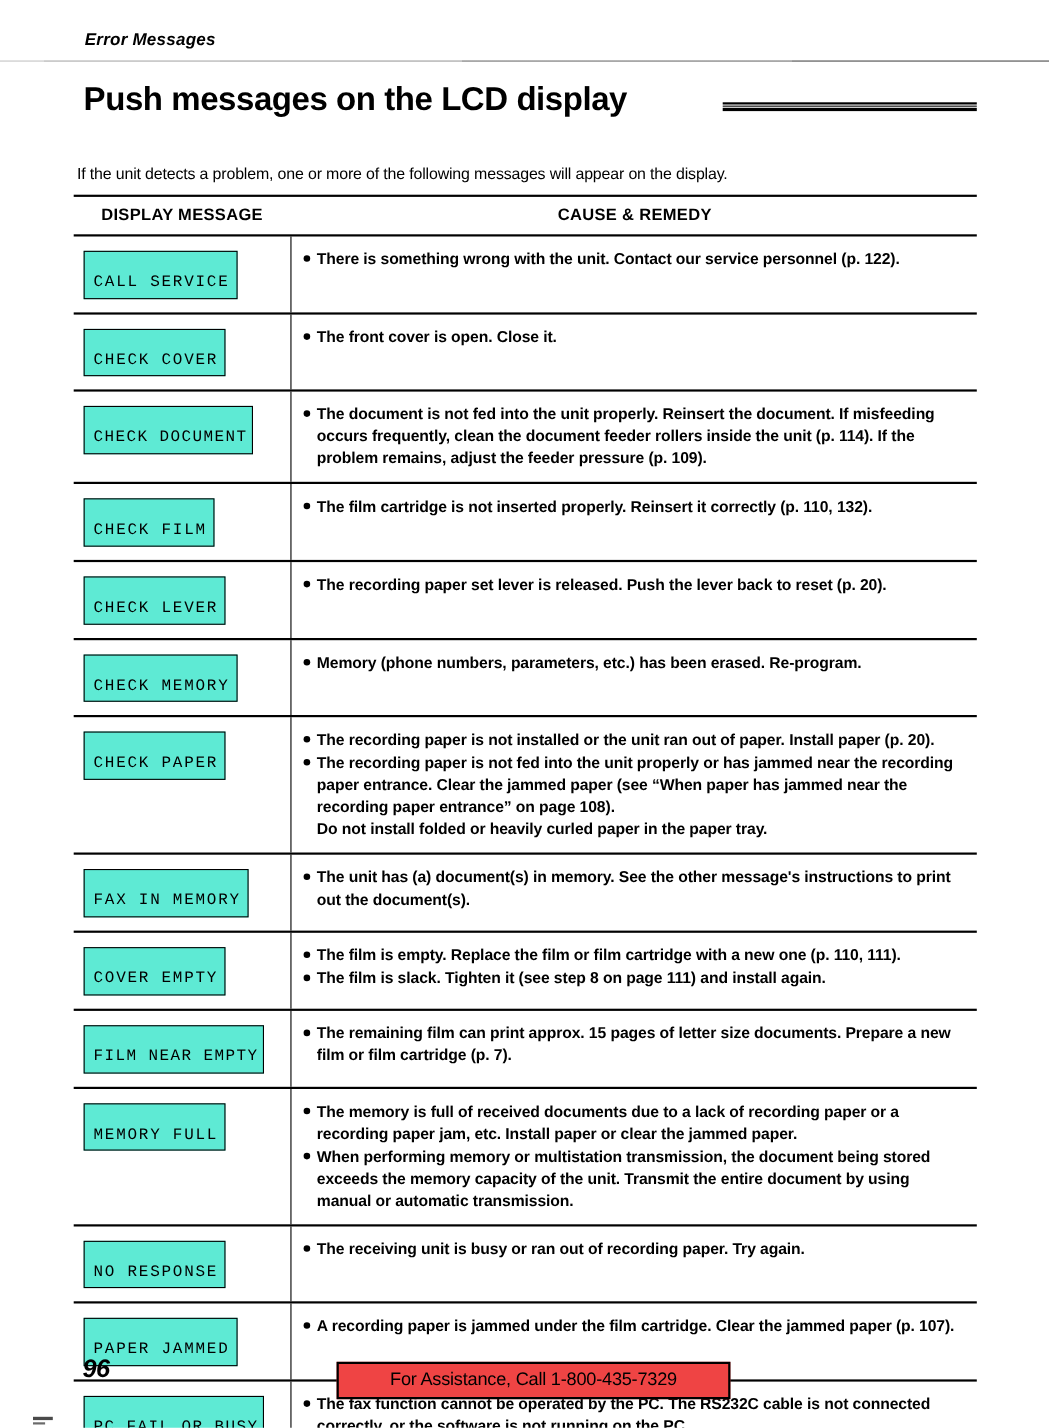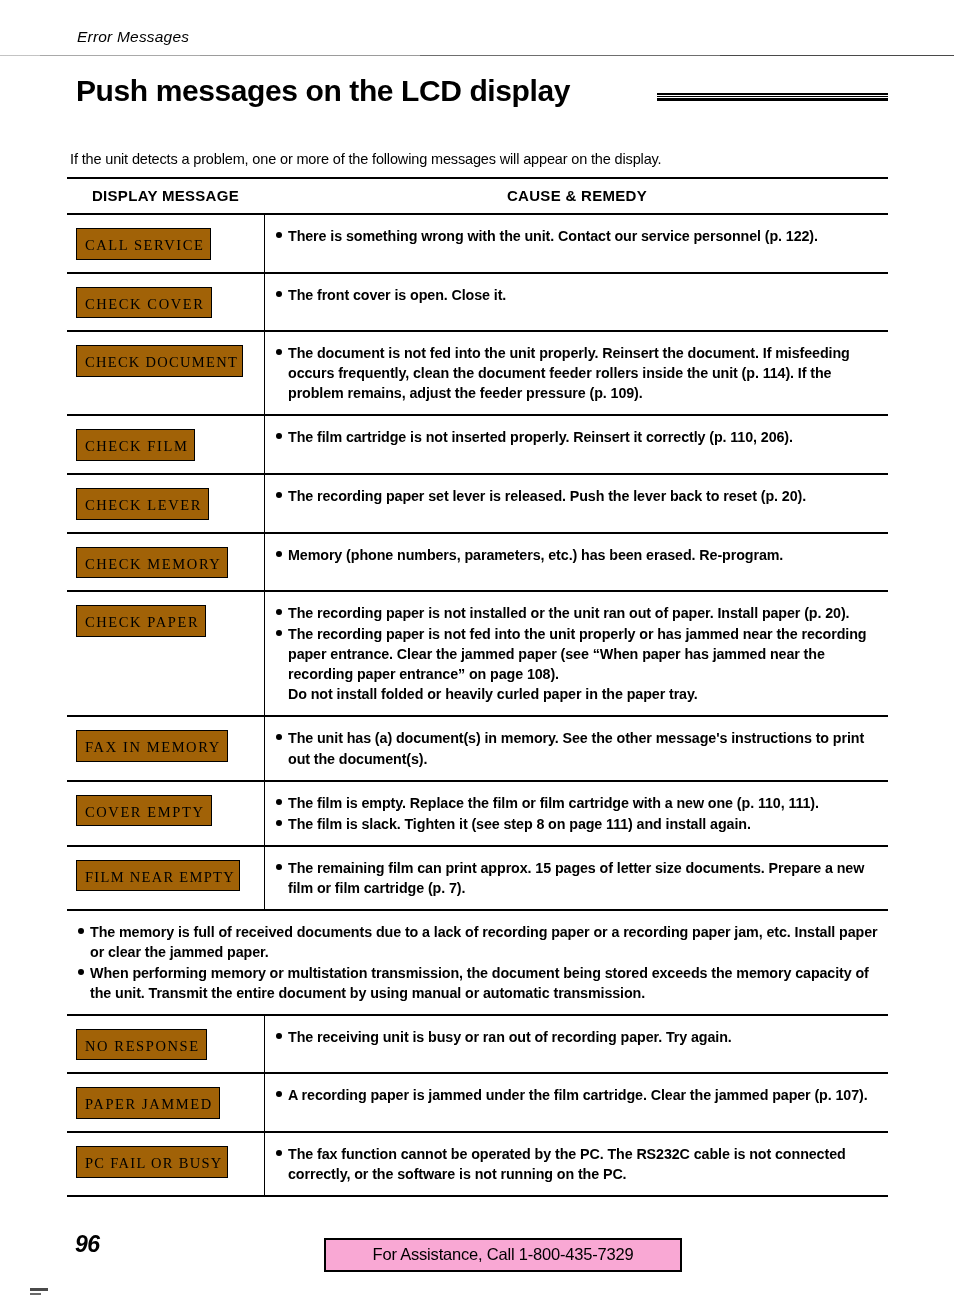--- a/index.html
+++ b/index.html
@@ -15,21 +15,21 @@
     color: #000000;
     overflow: hidden;
   }
 
   
   .running-head {
     position: absolute;
     left: 77px;
     top: 28px;
     font-size: 15.5px;
-    font-weight: normal;
+    font-weight: bold;
     font-style: italic;
     letter-spacing: 0.2px;
   }
   .head-rule {
     position: absolute;
     left: 0px;
     top: 55px;
     width: 954px;
     height: 1px;
     background: linear-gradient(to right,
@@ -113,27 +113,27 @@
   .cell-msg {
     width: 198px;
     flex: 0 0 198px;
     box-sizing: border-box;
     padding: 13px 0 12px 9px;
     border-right: 1.5px solid #000;
   }
   .lcd-box {
     display: inline-block;
     border: 1.5px solid #000;
-    padding: 8px 6px 5px 8px;
-    font-family: Liberation Serif, serif;
+    padding: 20px 6px 5px 8px;
+    font-family: Liberation Mono, monospace;
     font-size: 14.5px;
     letter-spacing: 1.6px;
     white-space: nowrap;
     line-height: 1.15;
-    background: #a16207;
+    background: #5eead4;
   }
   .lcd-box.wide { padding-right: 4px; letter-spacing: 1.3px; }
 
   .cell-cause {
     flex: 1 1 auto;
     box-sizing: border-box;
     padding: 11px 8px 11px 11px;
   }
   .bullet-line {
     position: relative;
@@ -163,30 +163,30 @@
     position: absolute;
     left: 75px;
     top: 1231px;
     font-size: 23px;
     font-style: italic;
     font-weight: bold;
     letter-spacing: -0.5px;
   }
   .assist-box {
     position: absolute;
-    left: 324px;
+    left: 306px;
     top: 1238px;
     width: 358px;
     box-sizing: border-box;
     border: 2px solid #000;
     text-align: center;
     padding: 5px 0 6px 0;
     font-size: 16.5px;
     letter-spacing: -0.2px;
-    background: #f9a8d4;
+    background: #ef4444;
   }
   .scan-mark {
     position: absolute;
     left: 30px;
     top: 1288px;
     width: 18px;
     height: 3px;
     background: #4a4a4a;
   }
   .scan-mark2 {
@@ -233,21 +233,21 @@
       </div>
       <div class="trow">
         <div class="cell-msg"><span class="lcd-box wide">CHECK DOCUMENT</span></div>
         <div class="cell-cause">
           <div class="bullet-line"><span class="dot"></span><span>The document is not fed into the unit properly. Reinsert the document. If misfeeding occurs frequently, clean the document feeder rollers inside the unit (p. 114). If the problem remains, adjust the feeder pressure (p. 109).</span></div>
         </div>
       </div>
       <div class="trow">
         <div class="cell-msg"><span class="lcd-box">CHECK FILM</span></div>
         <div class="cell-cause">
-          <div class="bullet-line"><span class="dot"></span><span>The film cartridge is not inserted properly. Reinsert it correctly (p. 110, 206).</span></div>
+          <div class="bullet-line"><span class="dot"></span><span>The film cartridge is not inserted properly. Reinsert it correctly (p. 110, 132).</span></div>
         </div>
       </div>
       <div class="trow">
         <div class="cell-msg"><span class="lcd-box">CHECK LEVER</span></div>
         <div class="cell-cause">
           <div class="bullet-line"><span class="dot"></span><span>The recording paper set lever is released. Push the lever back to reset (p. 20).</span></div>
         </div>
       </div>
       <div class="trow">
         <div class="cell-msg"><span class="lcd-box">CHECK MEMORY</span></div>
@@ -275,20 +275,21 @@
           <div class="bullet-line"><span class="dot"></span><span>The film is slack. Tighten it (see step 8 on page 111) and install again.</span></div>
         </div>
       </div>
       <div class="trow">
         <div class="cell-msg"><span class="lcd-box wide">FILM NEAR EMPTY</span></div>
         <div class="cell-cause">
           <div class="bullet-line"><span class="dot"></span><span>The remaining film can print approx. 15 pages of letter size documents. Prepare a new film or film cartridge (p. 7).</span></div>
         </div>
       </div>
       <div class="trow">
+        <div class="cell-msg"><span class="lcd-box">MEMORY FULL</span></div>
         <div class="cell-cause">
           <div class="bullet-line"><span class="dot"></span><span>The memory is full of received documents due to a lack of recording paper or a recording paper jam, etc. Install paper or clear the jammed paper.</span></div>
           <div class="bullet-line"><span class="dot"></span><span>When performing memory or multistation transmission, the document being stored exceeds the memory capacity of the unit. Transmit the entire document by using manual or automatic transmission.</span></div>
         </div>
       </div>
       <div class="trow">
         <div class="cell-msg"><span class="lcd-box">NO RESPONSE</span></div>
         <div class="cell-cause">
           <div class="bullet-line"><span class="dot"></span><span>The receiving unit is busy or ran out of recording paper. Try again.</span></div>
         </div>

